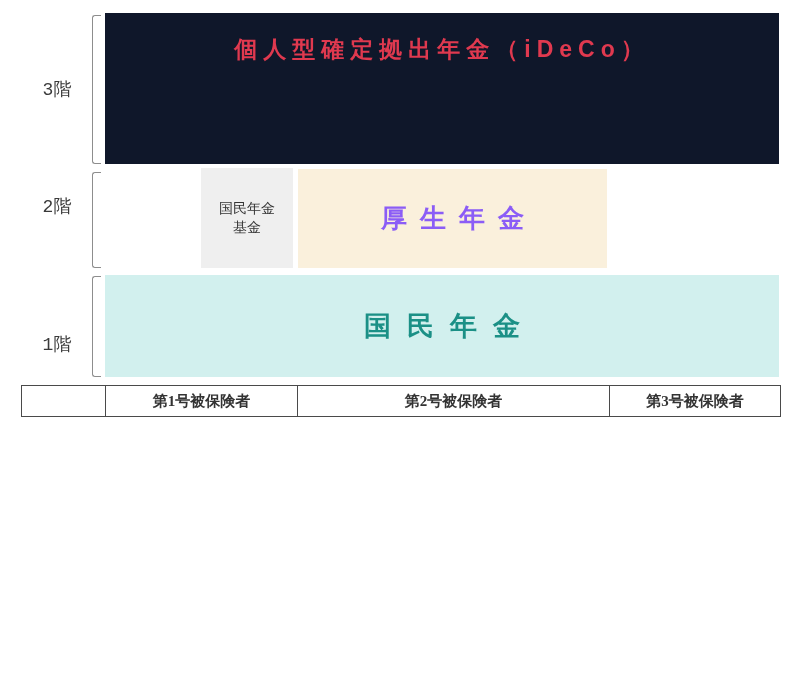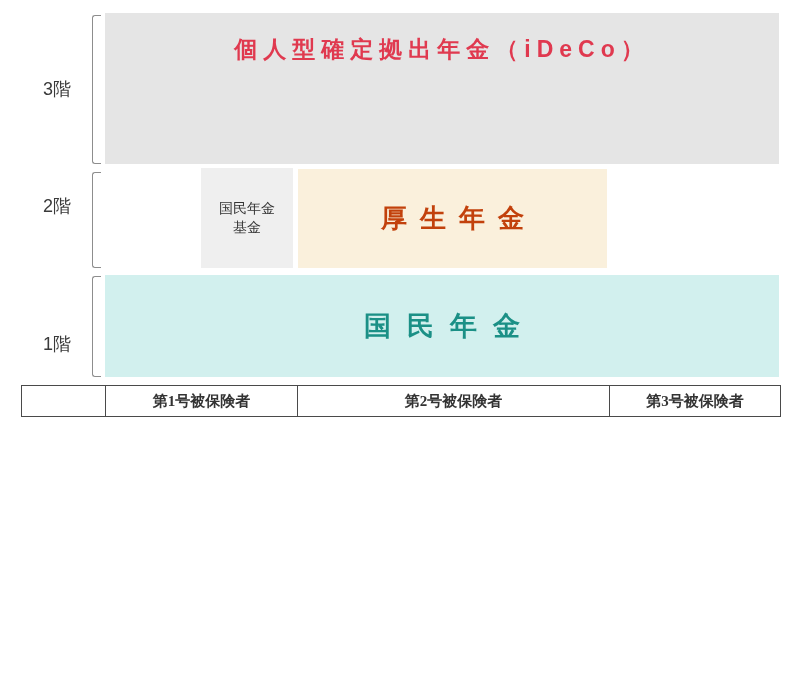--- a/index.html
+++ b/index.html
@@ -1,45 +1,45 @@
 <!DOCTYPE html>
 <html><head>
 <meta charset="utf-8">
 <style>
   html,body{margin:0;padding:0;background:#ffffff;}
   body{font-family:"Liberation Sans","DejaVu Sans",sans-serif;color:#333;}
   .canvas{position:relative;width:800px;height:690px;background:#fff;overflow:hidden;}
 
   
   .floor-label{position:absolute;left:28px;width:58px;text-align:center;
-    font-size:18px;color:#3a3a3a;}
+    font-size:18px;color:#3a3a3a;font-family:Liberation Mono, monospace;}
   .bracket{position:absolute;left:92px;width:9px;
     border:1.5px solid #8d8d8d;border-right:none;
     border-radius:3px 0 0 3px;box-sizing:border-box;}
 
   
   .tier{position:absolute;box-sizing:border-box;}
-  .tier3{left:105px;top:13px;width:674px;height:151px;background:#e5e5e5;
+  .tier3{left:105px;top:13px;width:674px;height:151px;background:#0f172a;
     text-align:center;}
   .tier3-title{margin-top:21px;font-size:23px;font-weight:bold;
     letter-spacing:6px;color:#e0394f;}
   .graybox{position:absolute;background:#efefef;box-sizing:border-box;
     display:flex;flex-direction:column;align-items:center;justify-content:center;
     text-align:center;color:#333;}
   .box-corp{left:383px;top:89px;width:131px;height:76px;}
   .box-corp .t{font-size:15px;font-weight:bold;margin-bottom:5px;}
   .box-corp .s{font-size:12.5px;line-height:17px;white-space:pre-line;}
   .box-ret{left:516px;top:89px;width:94px;height:76px;
     font-size:15px;font-weight:500;line-height:21px;white-space:pre-line;}
   .box-fund{left:201px;top:168px;width:92px;height:100px;
     font-size:14px;font-weight:500;line-height:19px;white-space:pre-line;}
   .tier2{left:298px;top:169px;width:309px;height:99px;background:#faf0dc;
     display:flex;align-items:center;justify-content:center;}
   .tier2-title{font-size:26px;font-weight:bold;letter-spacing:13px;
-    padding-left:13px;color:#c2410c;}
+    padding-left:13px;color:#8b5cf6;}
   .tier1{left:105px;top:275px;width:674px;height:102px;background:#d2f0ee;
     display:flex;align-items:center;justify-content:center;}
   .tier1-title{font-size:27px;font-weight:bold;letter-spacing:16px;
     padding-left:16px;color:#1b9086;}
 
   
   table.info{position:absolute;left:21px;top:385px;width:759px;
     border-collapse:collapse;table-layout:fixed;font-family:Liberation Serif, serif;}
   table.info th,table.info td{border:1px solid #4a4a4a;box-sizing:border-box;
     font-size:14px;color:#333;}

